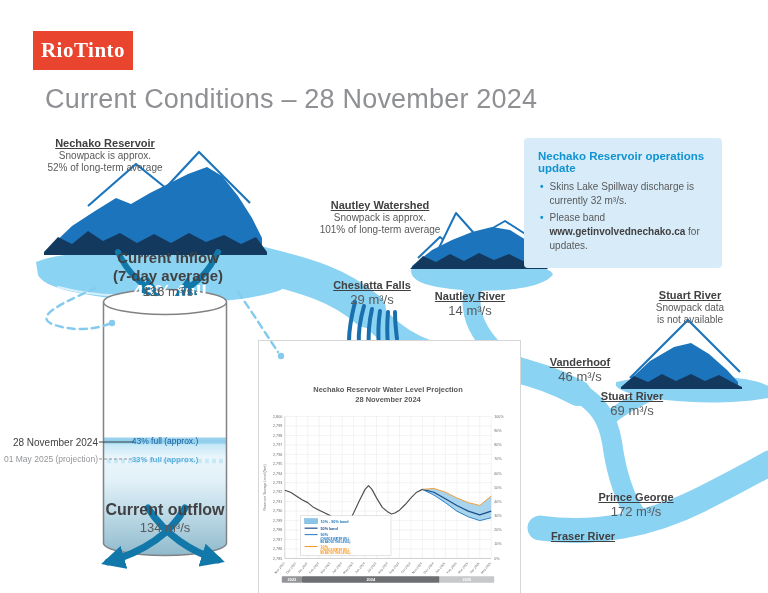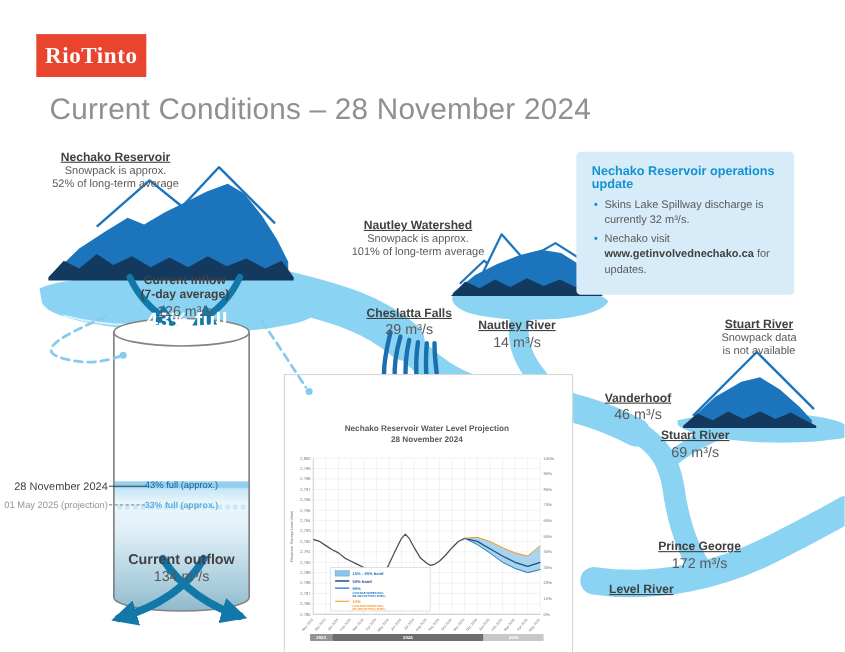--- a/index.html
+++ b/index.html
@@ -10,22 +10,22 @@
   .logo{position:absolute;left:33px;top:31px;width:100px;height:39px;background:#E8442E;
         display:flex;align-items:center;justify-content:center;text-align:center;}
   .logo span{color:#fff;font-family:"Liberation Serif",serif;font-size:21px;font-weight:600;letter-spacing:.5px;}
   #page-title{position:absolute;left:45px;top:84px;margin:0;font-size:27px;font-weight:400;
               color:#8E9093;letter-spacing:.2px;white-space:nowrap;}
   .lbl{position:absolute;text-align:center;transform:translateX(-50%);white-space:nowrap;line-height:1.18;}
   .name{font-weight:700;font-size:11px;color:#414042;text-decoration:underline;}
   .sub{font-size:10px;color:#58595B;}
   .val{font-size:13px;color:#58595B;}
   .fullness{font-size:19px;font-weight:700;color:#fff;letter-spacing:.3px;text-align:center;}
-  .inflow1{font-weight:700;font-size:11px;color:#414042;}
-  .outflow1{font-weight:700;font-size:13px;color:#414042;}
+  .inflow1{font-weight:700;font-size:15px;color:#414042;}
+  .outflow1{font-weight:700;font-size:16px;color:#414042;}
   .date-lbl{position:absolute;white-space:nowrap;}
   #lbl-date-current{right:670px;top:437px;font-size:10px;color:#414042;}
   #lbl-date-proj{right:670px;top:454px;font-size:8.5px;color:#939598;}
   #lbl-43-approx{left:165px;top:436px;font-size:8.5px;font-weight:400;color:#155E9E;}
   #lbl-33-approx{left:165px;top:455px;font-size:8px;font-weight:700;color:#5BAEDC;}
   #infobox{position:absolute;left:524px;top:138px;width:198px;background:#D7ECF8;border-radius:4px;
            padding:12px 14px 12px 14px;box-sizing:border-box;}
   #infobox h2{margin:0 0 6px 0;font-size:11.5px;color:#1193D2;font-weight:700;}
   .bullet-row{display:flex;font-size:10px;color:#58595B;line-height:1.4;margin-bottom:3px;}
   .bullet-row .dot{color:#1193D2;font-weight:700;margin:0 6px 0 2px;}
@@ -177,42 +177,42 @@
     <div class="name">Stuart River</div>
     <div class="val">69 m³/s</div>
   </div>
 
   <div class="lbl" style="left:636px;top:491px;">
     <div class="name">Prince George</div>
     <div class="val">172 m³/s</div>
   </div>
 
   <div class="lbl" style="left:583px;top:530px;">
-    <div class="name">Level River</div>
+    <div class="name">Fraser River</div>
   </div>
 
   <div class="date-lbl" id="lbl-date-current">28 November 2024</div>
   <div class="date-lbl" id="lbl-date-proj">01 May 2025 (projection)</div>
   <div class="lbl" id="lbl-43-approx">43% full (approx.)</div>
   <div class="lbl" id="lbl-33-approx">33% full (approx.)</div>
 
   <div class="lbl" style="left:165px;top:501px;">
     <div class="outflow1">Current outflow</div>
     <div class="val">134 m³/s</div>
   </div>
 
   <div id="infobox">
     <h2>Nechako Reservoir operations update</h2>
     <div class="bullet-row">
       <span class="dot">•</span>
       <span class="bullet-text">Skins Lake Spillway discharge is currently 32 m³/s.</span>
     </div>
     <div class="bullet-row">
       <span class="dot">•</span>
-      <span class="bullet-text"><span>Nechako visit </span><b>www.getinvolvednechako.ca</b><span> for updates.</span></span>
+      <span class="bullet-text"><span>Please band </span><b>www.getinvolvednechako.ca</b><span> for updates.</span></span>
     </div>
   </div>
 
   <div id="chartbox">
     <svg id="proj-chart" viewBox="0 0 526 452">
         <text x="260" y="36" text-anchor="middle" font-size="15" font-weight="bold" fill="#58595B" font-family="Liberation Sans,sans-serif">Nechako Reservoir Water Level Projection</text>
         <text x="260" y="56" text-anchor="middle" font-size="15" font-weight="bold" fill="#58595B" font-family="Liberation Sans,sans-serif">28 November 2024</text>
         <line x1="75.11111111111111" y1="86" x2="75.11111111111111" y2="372" stroke="#E6E7E8" stroke-width="1"></line>
         <line x1="98.22222222222223" y1="86" x2="98.22222222222223" y2="372" stroke="#E6E7E8" stroke-width="1"></line>
         <line x1="121.33333333333333" y1="86" x2="121.33333333333333" y2="372" stroke="#E6E7E8" stroke-width="1"></line>

